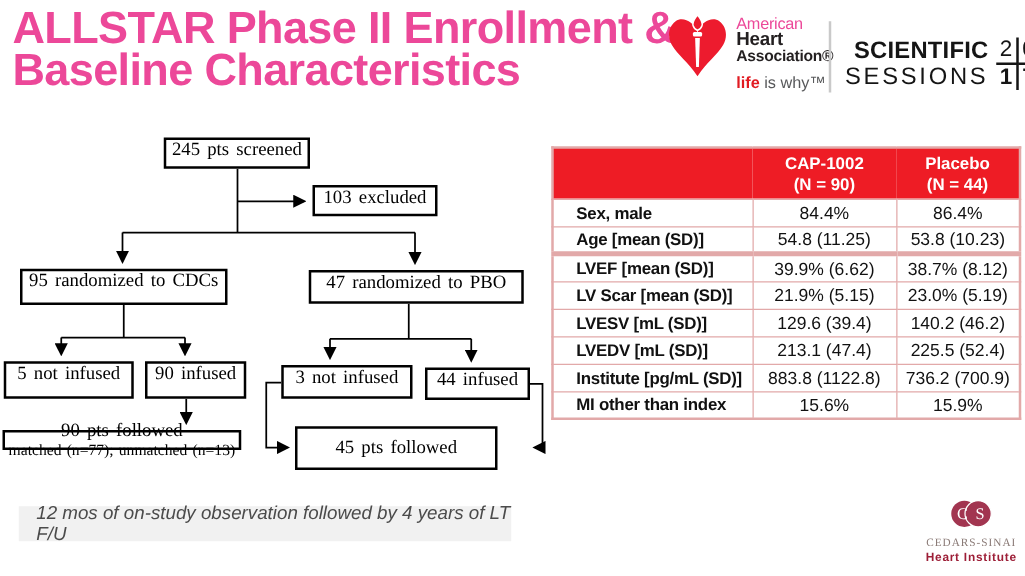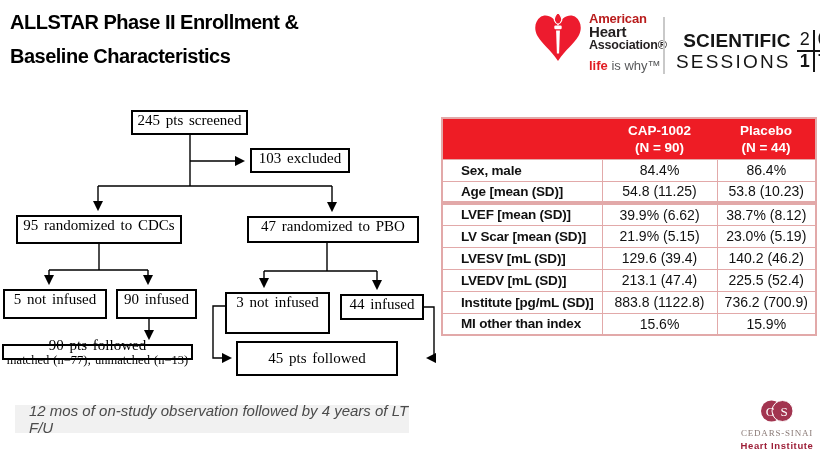--- a/index.html
+++ b/index.html
@@ -1,26 +1,26 @@
 <!DOCTYPE html>
 <html><head>
 <meta charset="utf-8">
 <style>
   * { margin:0; padding:0; box-sizing:border-box; }
   body { background:#888; font-family:"Liberation Sans", sans-serif; }
   .slide { position:relative; width:820px; height:461px; background:#ffffff; overflow:hidden; }
 
   
-  .title { position:absolute; left:10px; top:5px; color:#000000; font-weight:bold;
-           font-size:20px; line-height:34px; letter-spacing:-0.5px; }
+  .title { position:absolute; left:10px; top:5px; color:#ec4899; font-weight:bold;
+           font-size:36px; line-height:34px; letter-spacing:-0.5px; }
 
   
   .aha { position:absolute; left:534px; top:12px; display:flex; }
   .aha-text { margin-left:7px; }
-  .aha-line1 { font-weight:bold; color:#b91c1c; font-size:13px; line-height:13px; letter-spacing:-0.2px; }
+  .aha-line1 { font-weight:normal; color:#ec4899; font-size:13px; line-height:13px; letter-spacing:-0.2px; }
   .aha-line2 { font-weight:bold; color:#231f20; font-size:15px; line-height:14px; letter-spacing:-0.2px; }
   .aha-line3 { font-weight:bold; color:#231f20; font-size:12.5px; line-height:13px; letter-spacing:-0.2px; }
   .aha-tagline { margin-top:6px; font-size:13px; color:#58595b; }
   .aha-tagline .life { color:#e11b22; font-weight:bold; }
   .vdiv { position:absolute; left:663px; top:17px; width:2px; height:57px; background:#c9c9c9; }
 
   
   .sessions { position:absolute; left:676px; top:30px; display:flex; color:#151515; }
   .sess-words { text-align:right; }
   .sw1 { font-weight:bold; font-size:19px; line-height:21px; letter-spacing:0.2px; }
@@ -37,21 +37,21 @@
         justify-content:center; text-align:center;
         font-family:"Liberation Serif", serif; font-size:15px; color:#000; word-spacing:2px; }
   .fb.two { flex-direction:column; line-height:15px; }
   .fb .sub { font-size:12.5px; line-height:14px; word-spacing:1px; }
   #b-screened { left:131px; top:110px; width:117px; height:25px; }
   #b-excluded { left:250px; top:148px; width:100px; height:25px; }
   #b-cdc      { left:16px;  top:215px; width:166px; height:29px; }
   #b-pbo      { left:247px; top:216px; width:172px; height:27px; }
   #b-notinf5  { left:3px;   top:289px; width:104px; height:30px; }
   #b-inf90    { left:116px; top:289px; width:81px;  height:30px; }
-  #b-notinf3  { left:225px; top:292px; width:105px; height:42px; }
+  #b-notinf3  { left:225px; top:292px; width:105px; height:27px; }
   #b-inf44    { left:340px; top:294px; width:84px;  height:26px; }
   #b-fup90    { left:2px;   top:344px; width:191px; height:16px; }
   #b-fup45    { left:236px; top:341px; width:162px; height:35px;gap:40px; }
   .flow-svg { position:absolute; left:0; top:100px; }
 
   
   .btable { position:absolute; left:441px; top:117px; width:374px; border-collapse:collapse;
             font-size:14px; color:#111; border:2px solid #e2a9a9; table-layout:fixed; }
   .btable thead th { background:#ee1c25; color:#fff; font-weight:bold; font-size:13.5px;
                      line-height:17px; height:41px; text-align:center; border:none; }

